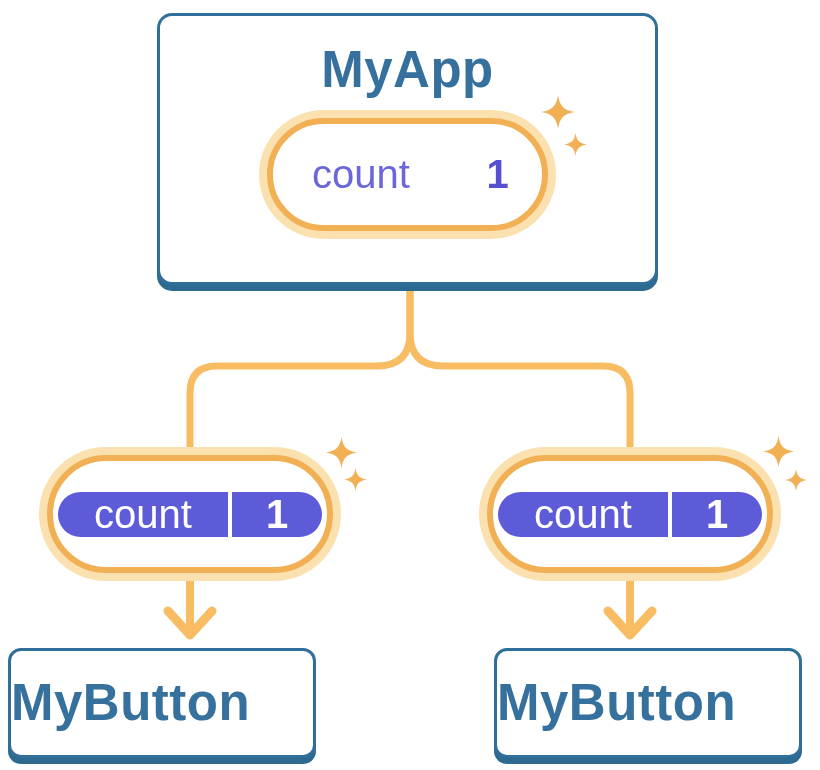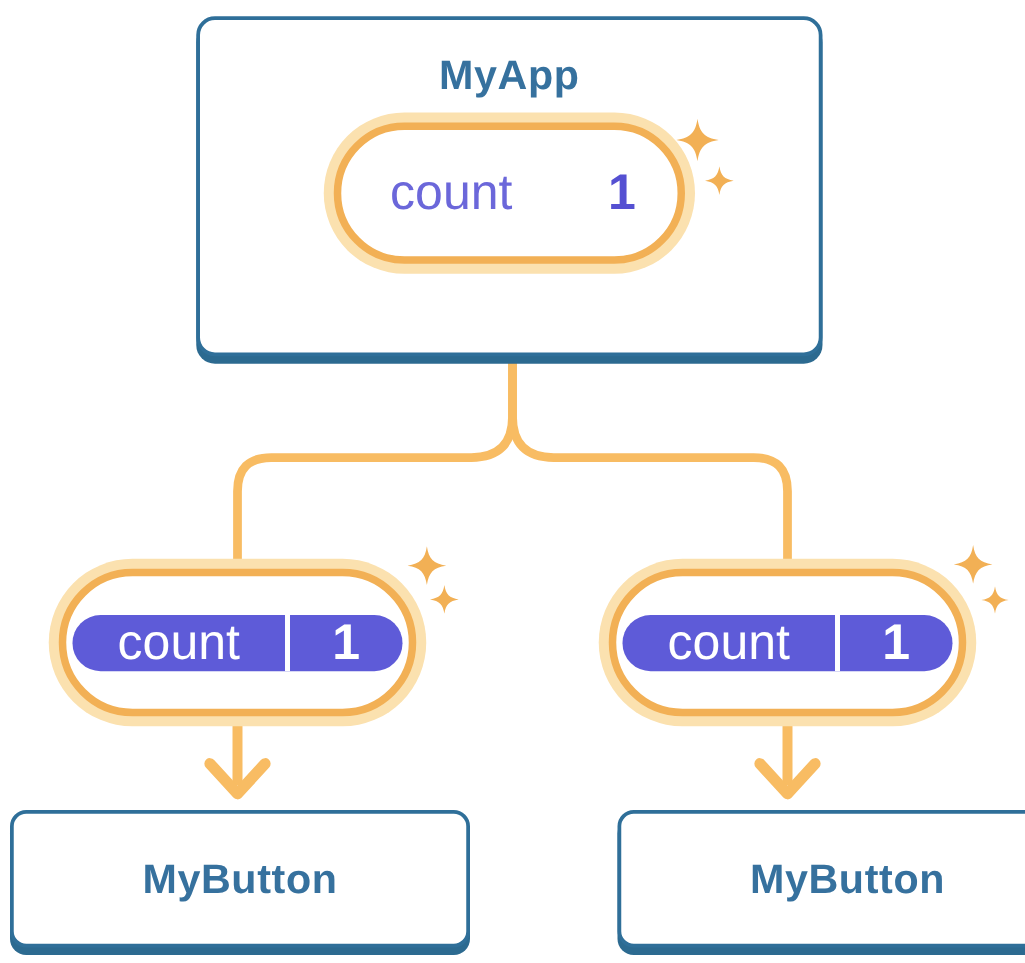--- a/index.html
+++ b/index.html
@@ -53,34 +53,34 @@
   .root-card {
     left: 157px; top: 13px;
     width: 501px; height: 272px;
     border-radius: 15px;
     display: flex;
     flex-direction: column;
     align-items: center;
   }
   .component-title {
     color: var(--blue-text);
-    font-size: 33px;
+    font-size: 51px;
     font-weight: bold;
     line-height: 1.1;
     letter-spacing: 0.5px;
   }
   .root-card .component-title {
     margin-top: 26px;
   }
   .button-card {
-    width: 368px; height: 110px;
+    width: 308px; height: 110px;
     border-radius: 13px;
     display: flex;
     align-items: center;
-    justify-content: center;
+    justify-content: flex-start;
   }
   .button-card-left  { left: 8px;   top: 648px; }
   .button-card-right { left: 494px; top: 648px; }
 
   
   .pill {
     box-sizing: border-box;
     border: 6px solid var(--orange-ring);
     box-shadow: 0 0 0 8px var(--orange-glow);
     border-radius: 70px;

